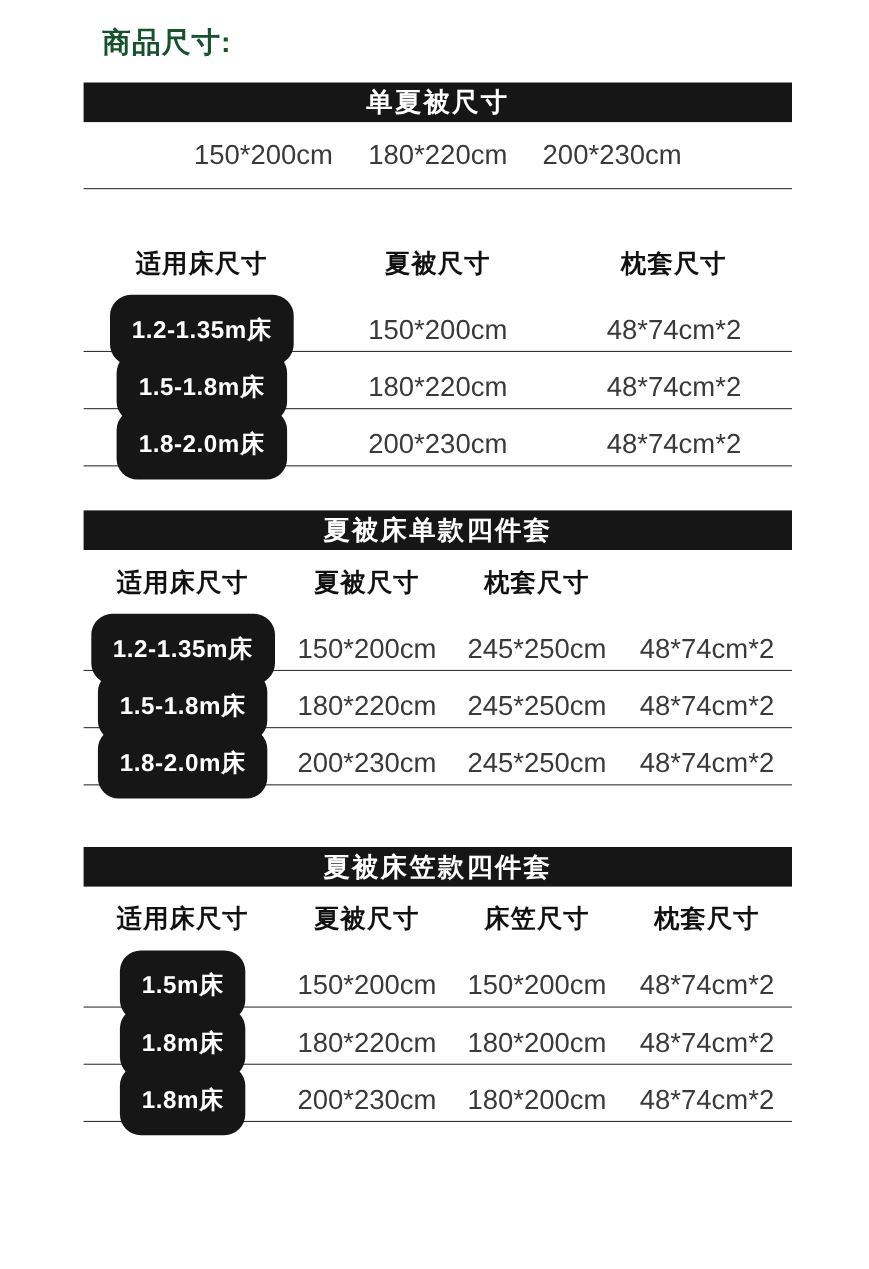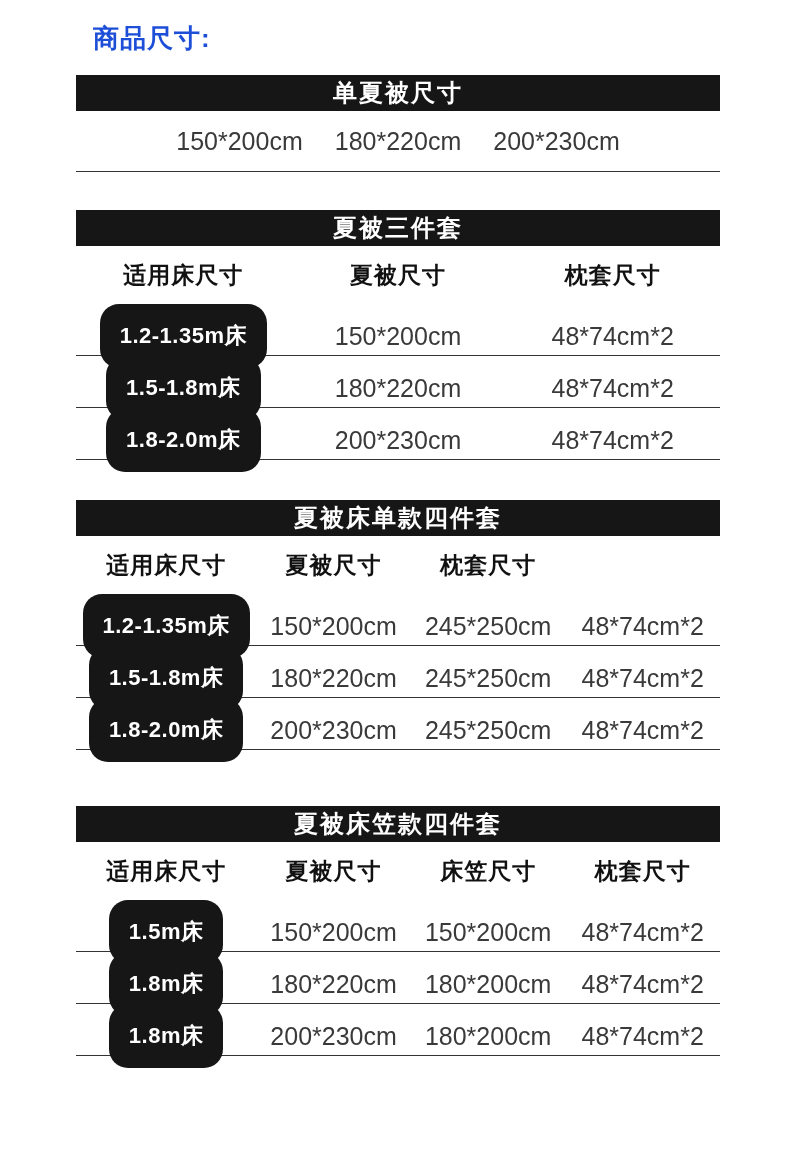--- a/index.html
+++ b/index.html
@@ -14,21 +14,21 @@
     height: 1154px;
     background: #fff;
     overflow: hidden;
   }
   .page-title {
     margin: 0;
     padding: 25px 16px 0 93px;
     font-size: 26px;
     line-height: 27px;
     font-weight: 700;
-    color: #1d4ed8;
+    color: #14532d;
     letter-spacing: 1px;
   }
   .container {
     width: 644px;
     margin-left: 76px;
   }
   .size-table { width: 100%; }
   .t1 { margin-top: 23px; }
   .t2 { margin-top: 38px; }
   .t3 { margin-top: 40px; }
@@ -104,23 +104,20 @@
         <span>单夏被尺寸</span>
       </div>
       <div class="sizes-row">
         <span>150*200cm</span>
         <span>180*220cm</span>
         <span>200*230cm</span>
       </div>
     </div>
 
     <div class="size-table t2">
-      <div class="table-bar">
-        <span>夏被三件套</span>
-      </div>
       <div class="thead cols-3">
         <div>适用床尺寸</div>
         <div>夏被尺寸</div>
         <div>枕套尺寸</div>
       </div>
       <div class="trow cols-3">
         <div><span class="pill">1.2-1.35m床</span></div>
         <div>150*200cm</div>
         <div>48*74cm*2</div>
       </div>

